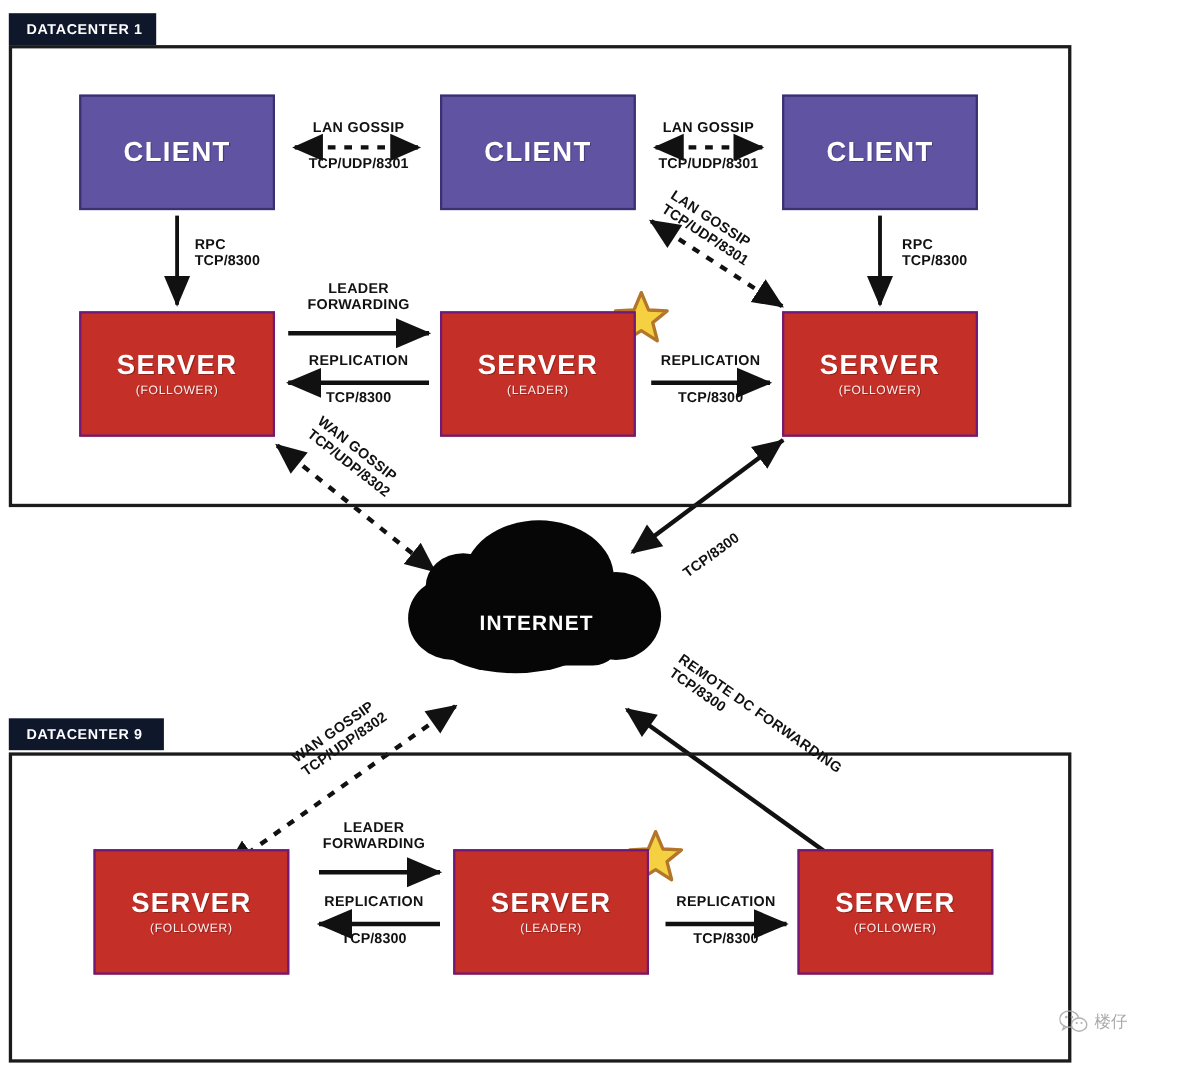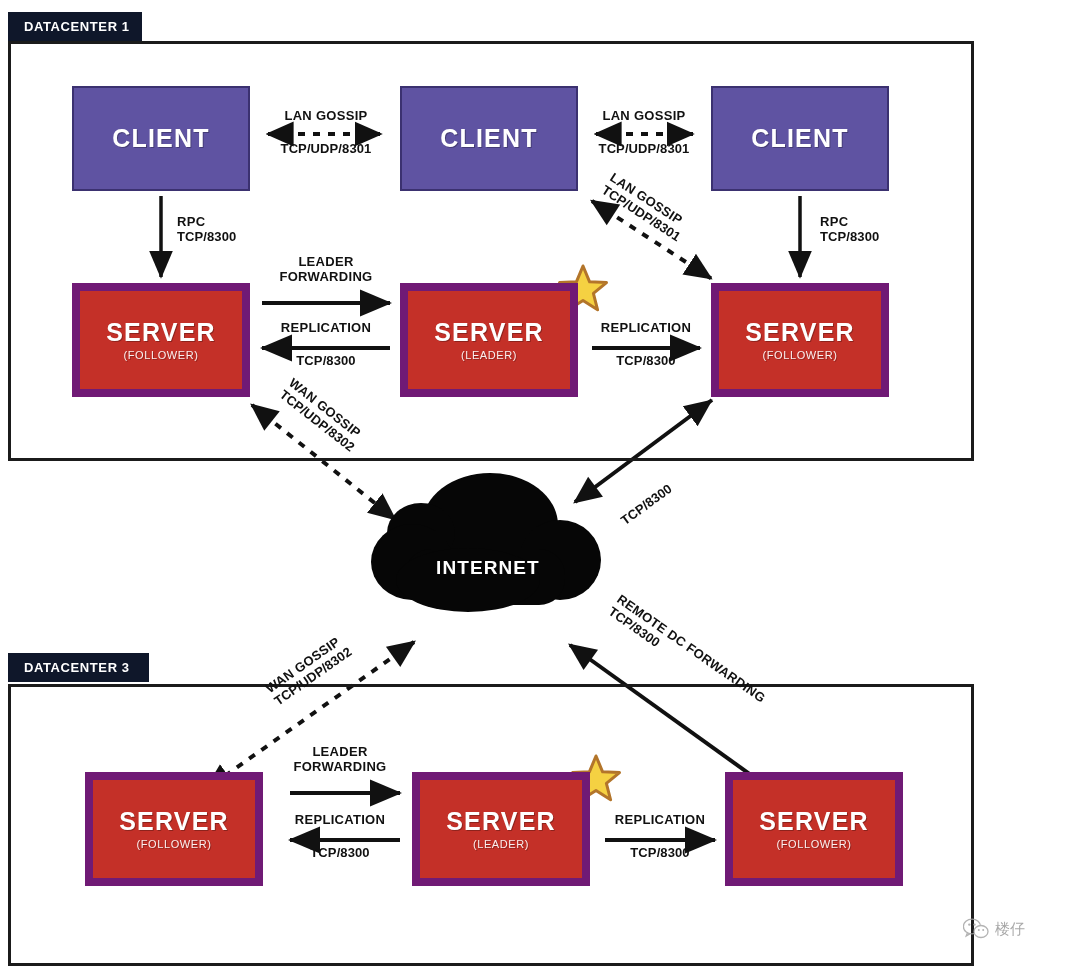--- a/index.html
+++ b/index.html
@@ -67,21 +67,21 @@
     letter-spacing: 0.6px;
     margin-top: 4px;
     opacity: 0.92;
   }
   .node.client {
     background: #5f53a2;
     border: 2px solid #3b3170;
   }
   .node.server {
     background: #c43028;
-    border: 8px solid #701a75;
+    border: 2px solid #701a75;
   }
 
   
   .edge-label {
     position: absolute;
     color: #111111;
     font-weight: bold;
     text-align: center;
     white-space: nowrap;
     line-height: 1.18;
@@ -211,21 +211,21 @@
   <div class="node server" style="left:400px; top:283px; width:178px; height:114px;">
     <span class="title">SERVER</span>
     <span class="subtitle">(LEADER)</span>
   </div>
   <div class="node server" style="left:711px; top:283px; width:178px; height:114px;">
     <span class="title">SERVER</span>
     <span class="subtitle">(FOLLOWER)</span>
   </div>
 
   <div class="dc-frame" style="left:8px; top:684px; width:966px; height:282px;"></div>
-  <div class="dc-tab" style="left:8px; top:653px; width:141px;">DATACENTER 3</div>
+  <div class="dc-tab" style="left:8px; top:653px; width:141px;">DATACENTER 9</div>
 
   <div class="node server" style="left:85px; top:772px; width:178px; height:114px;">
     <span class="title">SERVER</span>
     <span class="subtitle">(FOLLOWER)</span>
   </div>
   <div class="node server" style="left:412px; top:772px; width:178px; height:114px;">
     <span class="title">SERVER</span>
     <span class="subtitle">(LEADER)</span>
   </div>
   <div class="node server" style="left:725px; top:772px; width:178px; height:114px;">

